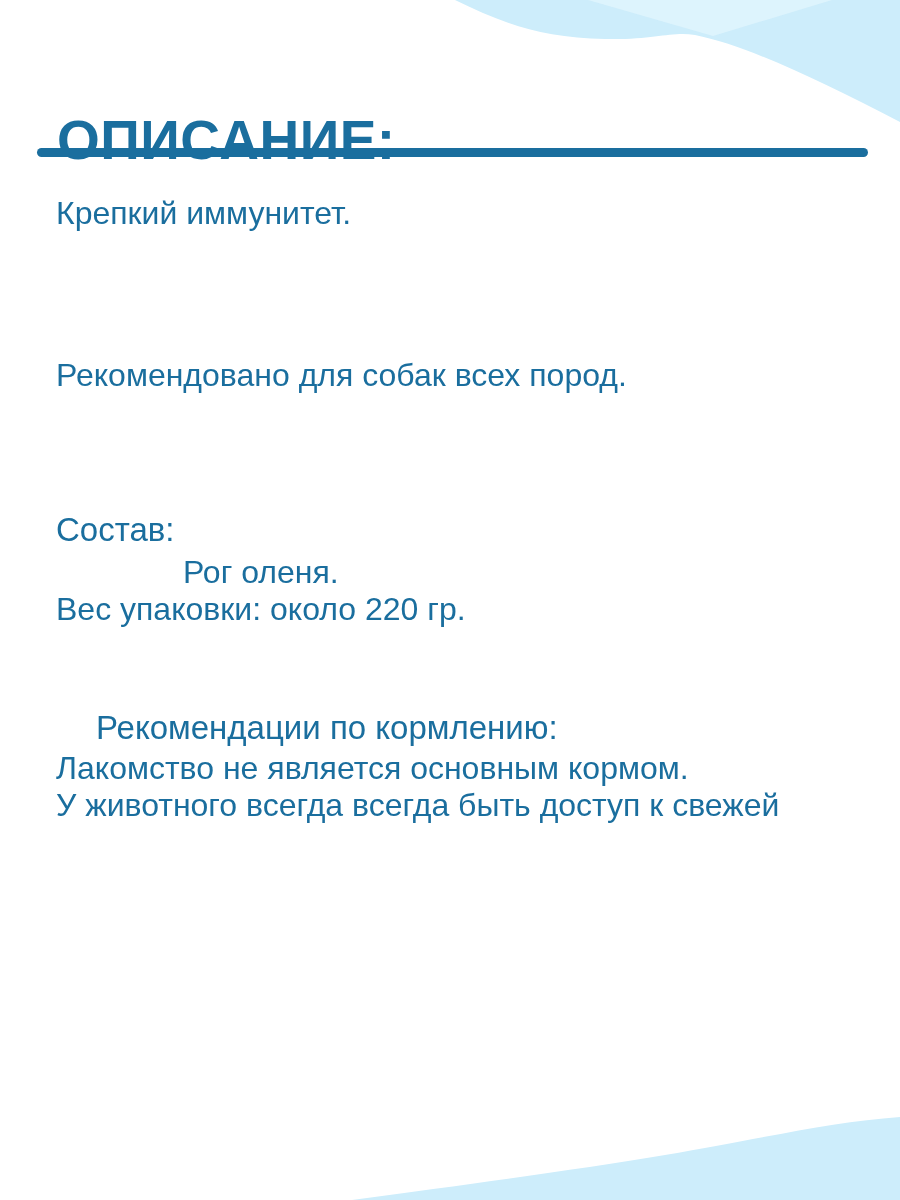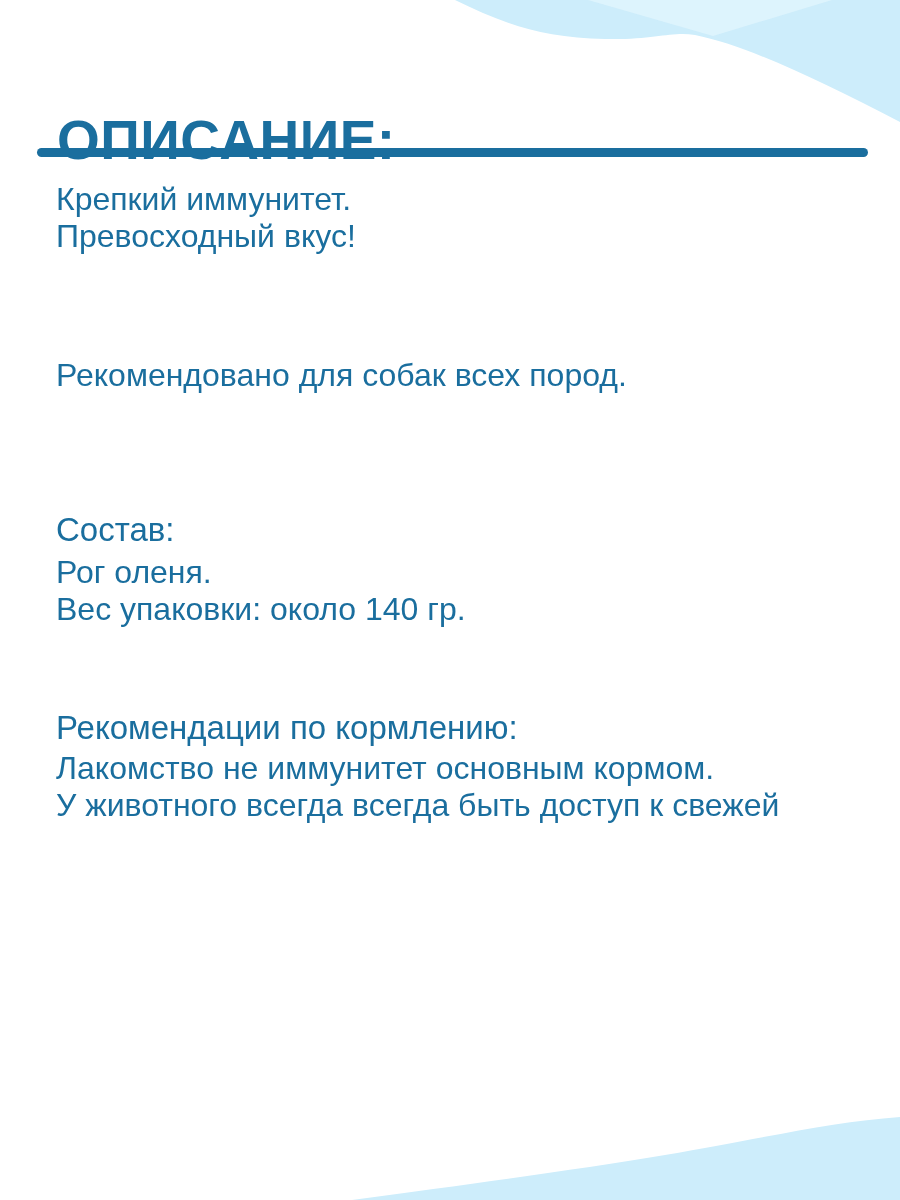--- a/index.html
+++ b/index.html
@@ -58,25 +58,25 @@
     white-space: nowrap;
   }
   .sub-heading {
     position: absolute;
     left: 56px;
     font-size: 33px;
     line-height: 37px;
     font-weight: normal;
     white-space: nowrap;
   }
-  .intro-paragraph        { top: 181px; }
+  .intro-paragraph        { top: 195px; }
   .recommended-paragraph  { top: 357px; text-align: center; }
   .composition-heading    { top: 484px; }
-  .composition-paragraph  { top: 554px; }
-  .feeding-heading        { top: 682px; }
+  .composition-paragraph  { top: 554px; text-align: center; }
+  .feeding-heading        { top: 682px; margin-left: 40px; }
   .feeding-paragraph      { top: 750px; }
 </style>
 </head>
 <body>
 
 <svg class="decor-layer" viewBox="0 0 900 1200" xmlns="http://www.w3.org/2000/svg" aria-hidden="true">
   <g>
     <path d="M455,0 C500,22 540,38 605,39 C655,40 672,31 695,35 C745,45 815,78 900,122 L900,0 Z" fill="#CDEDFB"></path>
     <path d="M588,0 L713,36 L832,0 Z" fill="#DFF5FD" opacity="0.85"></path>
   </g>
@@ -86,34 +86,33 @@
 </svg>
 
 <div class="content-layer">
 
   <h1 class="page-title">ОПИСАНИЕ:</h1>
 
   <div class="title-rule"></div>
 
   <div class="body-text intro-paragraph">
     <div>Крепкий иммунитет.</div>
-    <div>Превосходный вкус!</div>
   </div>
 
   <div class="body-text recommended-paragraph">
     <div>Рекомендовано для собак всех пород.</div>
   </div>
 
   <h2 class="sub-heading composition-heading">Состав:</h2>
 
   <div class="body-text composition-paragraph">
     <div>Рог оленя.</div>
-    <div>Вес упаковки: около 140 гр.</div>
+    <div>Вес упаковки: около 220 гр.</div>
   </div>
 
   <h2 class="sub-heading feeding-heading">Рекомендации по кормлению:</h2>
 
   <div class="body-text feeding-paragraph">
-    <div>Лакомство не иммунитет основным кормом.</div>
+    <div>Лакомство не является основным кормом.</div>
     <div>У животного всегда всегда быть доступ к свежей</div>
   </div>
 
 </div>
 
 </body></html>

